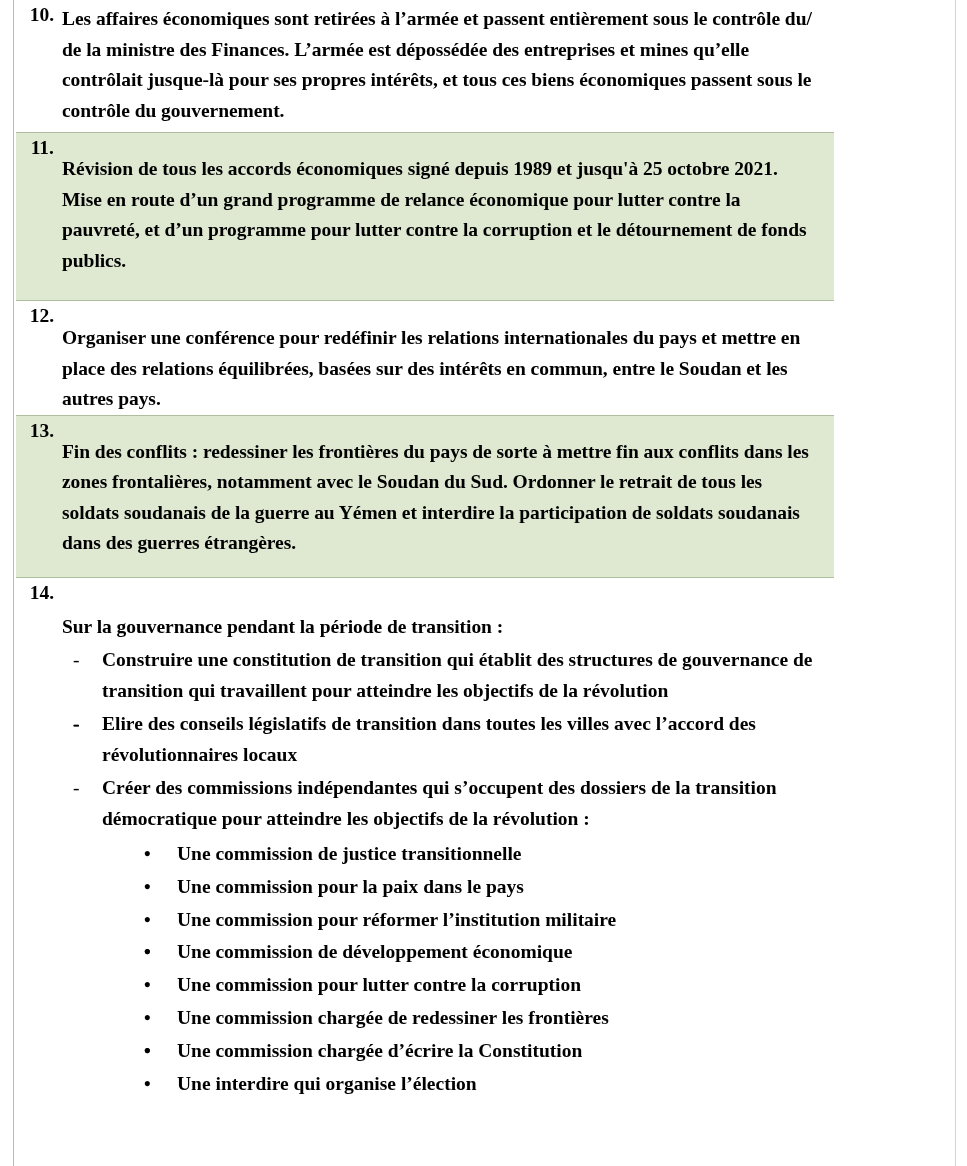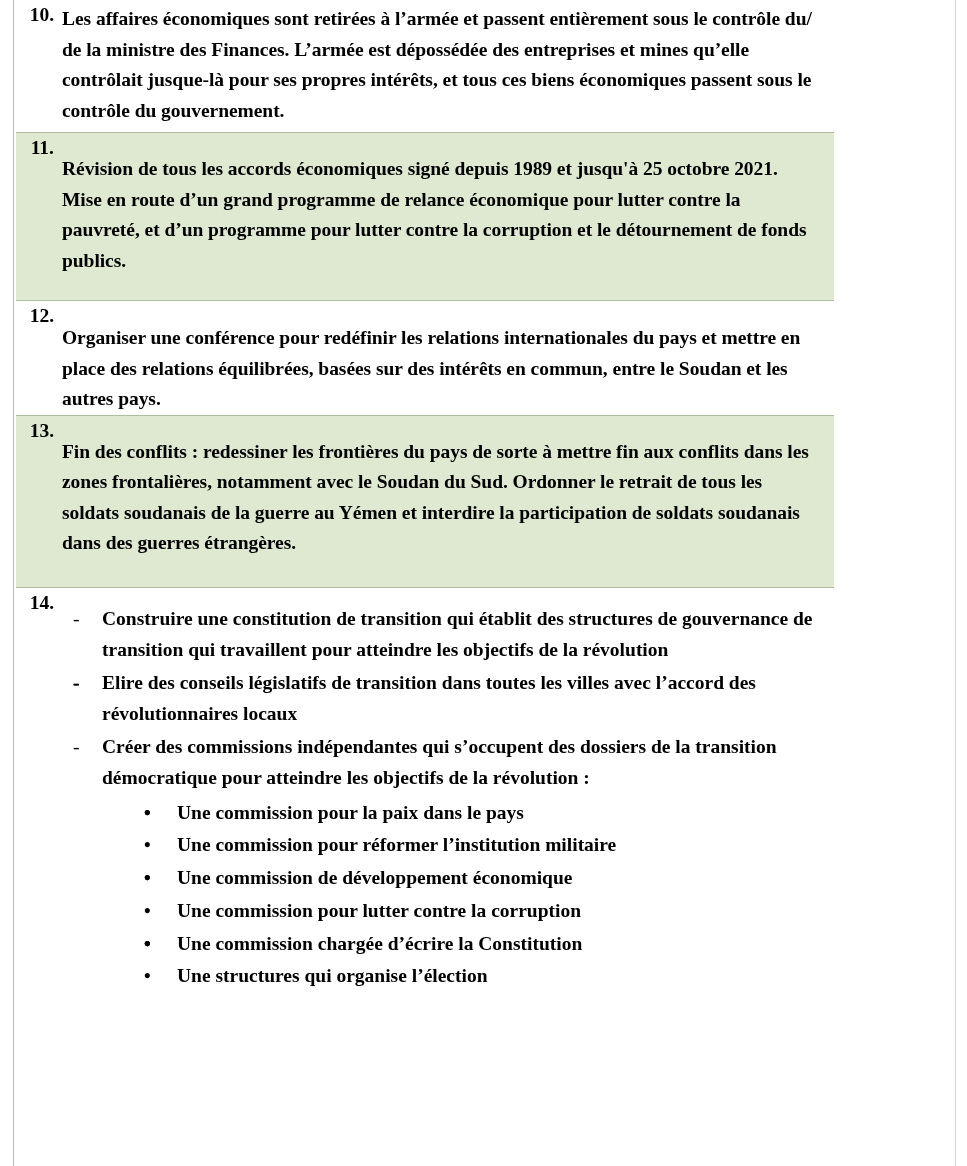--- a/index.html
+++ b/index.html
@@ -84,22 +84,22 @@
     font-size: 19.5px;
     line-height: 30.5px;
     text-align: left;
     letter-spacing: -0.05px;
   }
 
   
   .row-10 .item { padding-top: 4px; padding-bottom: 6px; }
   .row-11 .item { padding-top: 21px; padding-bottom: 24px; }
   .row-12 .item { padding-top: 22px; }
-  .row-13 .item { padding-top: 21px; padding-bottom: 28px; }
-  .row-14 .item { padding-top: 13px; padding-bottom: 22px; }
+  .row-13 .item { padding-top: 21px; padding-bottom: 18px; }
+  .row-14 .item { padding-top: 34px; padding-bottom: 22px; }
 
   
   .dash-list {
     list-style: none;
     margin: 0;
     padding: 0;
   }
   .dash-list > li {
     position: relative;
     padding-left: 40px;   
@@ -171,20 +171,21 @@
     <div class="row shaded row-13">
       <div class="item">
         <span class="num">13.</span>
         <span class="body">Fin des conflits : redessiner les frontières du pays de sorte à mettre fin aux conflits dans les zones frontalières, notamment avec le Soudan du Sud. Ordonner le retrait de tous les soldats soudanais de la guerre au Yémen et interdire la participation de soldats soudanais dans des guerres étrangères.</span>
       </div>
     </div>
 
     <div class="row plain row-14">
       <div class="item">
         <span class="num">14.</span>
+        <span class="body">Sur la gouvernance pendant la période de transition :</span>
 
         <ul class="dash-list">
 
           <li>
             <span class="dash">-</span>
             <span>Construire une constitution de transition qui établit des structures de gouvernance de transition qui travaillent pour atteindre les objectifs de la révolution</span>
           </li>
 
           <li>
             <span class="dash">-</span>
@@ -199,20 +200,21 @@
             <span>Elire des conseils législatifs de transition dans toutes les villes avec l’accord des révolutionnaires locaux</span>
           </li>
 
           <li>
             <span class="dash">-</span>
             <span>Créer des commissions indépendantes qui s’occupent des dossiers de la transition démocratique pour atteindre les objectifs de la révolution :</span>
 
             <ul class="bullet-list">
               <li>
                 <span class="bullet">•</span>
+                <span>Une commission de justice transitionnelle</span>
               </li>
               <li>
                 <span class="bullet">•</span>
                 <span>Une commission pour la paix dans le pays</span>
               </li>
               <li>
                 <span class="bullet">•</span>
                 <span>Une commission pour réformer l’institution militaire</span>
               </li>
               <li>
@@ -221,31 +223,32 @@
               <li>
                 <span class="bullet">•</span>
                 <span>Une commission de développement économique</span>
               </li>
               <li>
                 <span class="bullet">•</span>
                 <span>Une commission pour lutter contre la corruption</span>
               </li>
               <li>
                 <span class="bullet">•</span>
+                <span>Une commission chargée de redessiner les frontières</span>
               </li>
               <li>
                 <span class="bullet">•</span>
               </li>
               <li>
                 <span class="bullet">•</span>
                 <span>Une commission chargée d’écrire la Constitution</span>
               </li>
               <li>
                 <span class="bullet">•</span>
-                <span>Une structures qui organise l’élection</span>
+                <span>Une interdire qui organise l’élection</span>
               </li>
             </ul>
           </li>
 
         </ul>
       </div>
     </div>
 
   </div>
 </div>

